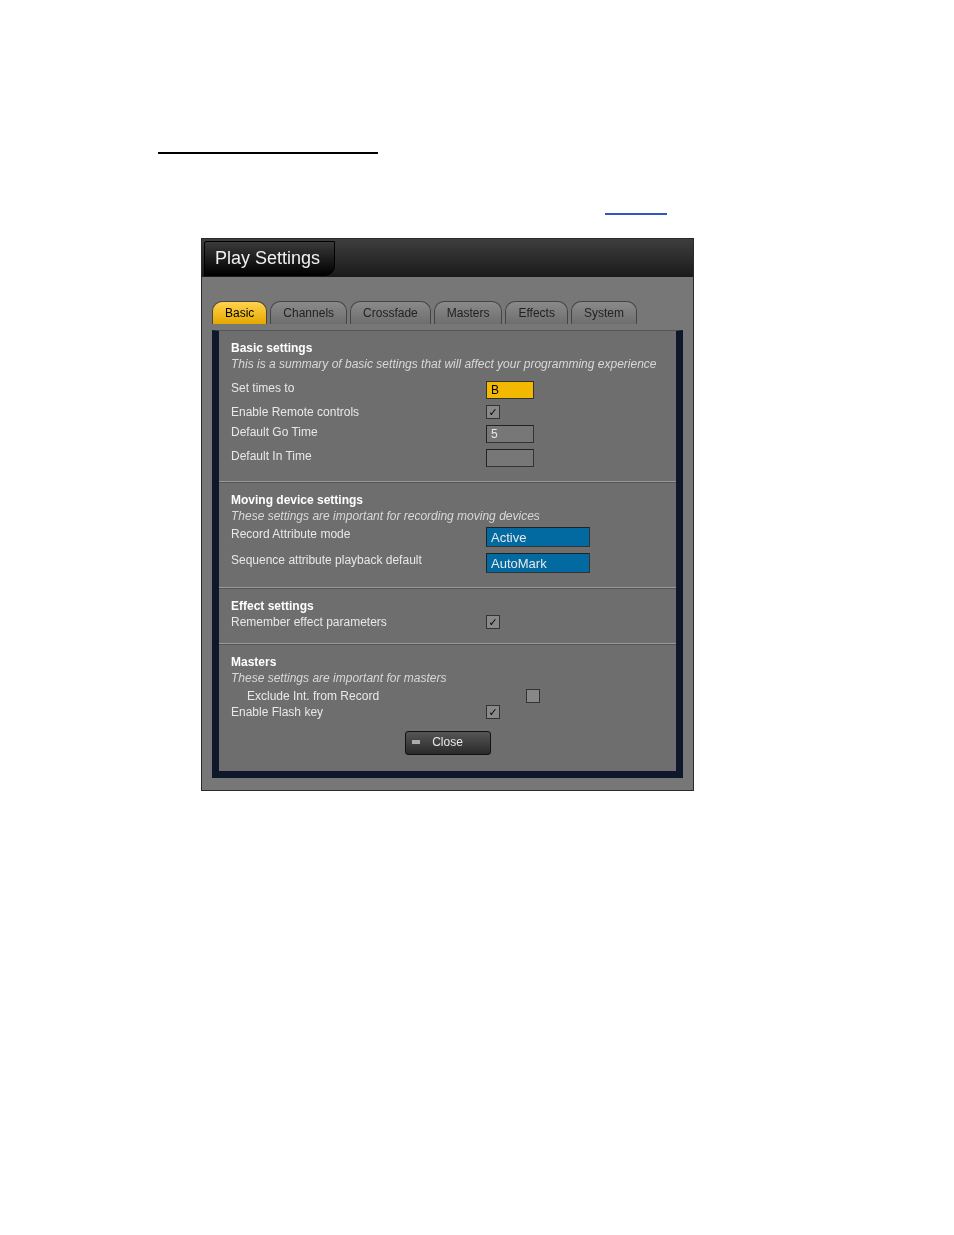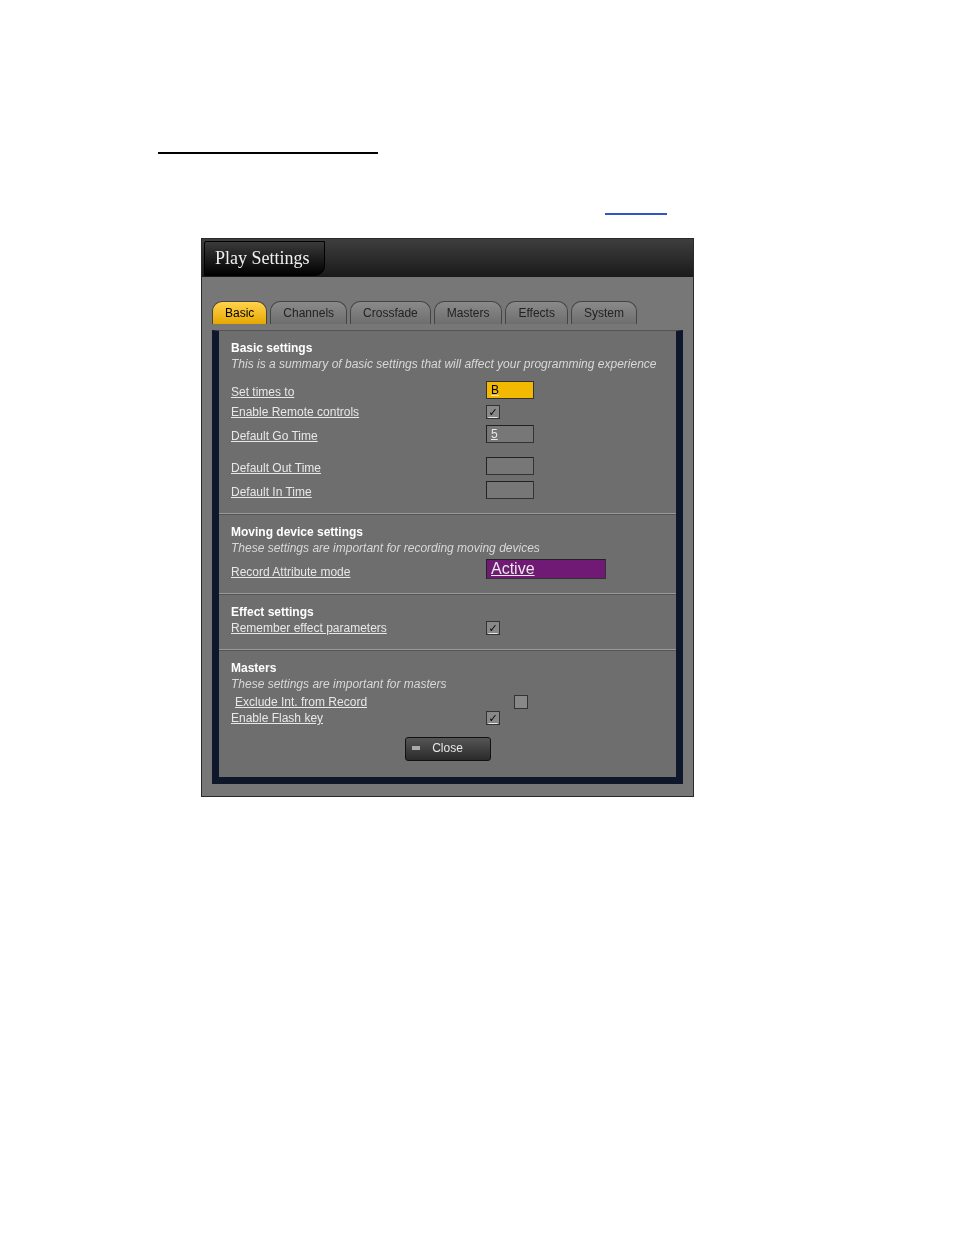--- a/index.html
+++ b/index.html
@@ -29,21 +29,21 @@
   .title-tab {
     background: linear-gradient(to bottom, #3a3a3a 0%, #000 100%);
     color: #f0f0f0;
     font-size: 18px;
     font-weight: 400;
     padding: 6px 14px 6px 10px;
     border: 1px solid #000;
     border-top-left-radius: 2px;
     border-bottom-right-radius: 10px;
     margin: 2px 0 0 2px;
-    font-family: Liberation Serif, serif;
+    font-family: Liberation Sans, sans-serif;
   }
   .body-area {
     background: #777;
     padding: 12px 10px 12px 10px;
   }
   .tabstrip {
     display: flex;
     gap: 3px;
     margin-bottom: 6px;
     margin-top: 12px;
@@ -81,23 +81,22 @@
     margin-bottom: 2px;
   }
   .section-desc {
     font-style: italic;
     color: #d8d8d8;
     font-size: 12px;
     margin-bottom: 10px;
   }
   .row {
     display: flex;
-    align-items: flex-end;
+    align-items: flex-start;
     margin: 6px 0;
-    text-decoration: underline;
   }
   .row .lbl {
     width: 255px;
     color: #e8e8e8;
     font-size: 12px;
   }
   .textfield {
     width: 48px;
     height: 18px;
     background: #777;
@@ -108,28 +107,28 @@
     font-size: 12px;
     padding: 1px 4px;
     box-sizing: border-box;
   }
   .textfield.hi {
     background: #f3b800;
     color: #000;
     border: 1px solid #333;
   }
   .selectfield {
-    width: 120px;
+    width: 104px;
     height: 20px;
-    background: #701a75;
+    background: #0369a1;
     border: 1px solid #333;
     border-top-color: #222;
     border-left-color: #222;
     color: #e8e8e8;
-    font-size: 16px;
+    font-size: 13px;
     padding: 1px 4px;
     box-sizing: border-box;
     display: flex;
     align-items: center;
   }
   .chk {
     width: 14px;
     height: 14px;
     background: #888;
     border: 1px solid #333;
@@ -226,55 +225,55 @@
       <div class="row">
         <div class="lbl">Enable Remote controls</div>
         <div class="chk checked"></div>
       </div>
 
       <div class="row">
         <div class="lbl">Default Go Time</div>
         <div class="textfield">5</div>
       </div>
 
-      <div class="row" style="margin-top:14px;">
-        <div class="lbl">Default Out Time</div>
-        <div class="textfield"></div>
-      </div>
 
       <div class="row">
         <div class="lbl">Default In Time</div>
         <div class="textfield"></div>
       </div>
 
       <hr class="hr">
 
       <div class="section-title">Moving device settings</div>
       <div class="section-desc" style="margin-bottom:4px;">These settings are important for recording moving devices</div>
 
       <div class="row" style="margin-top:2px;">
         <div class="lbl">Record Attribute mode</div>
         <div class="selectfield">Active</div>
       </div>
 
+      <div class="row">
+        <div class="lbl">Sequence attribute playback default</div>
+        <div class="selectfield">AutoMark</div>
+      </div>
 
       <hr class="hr">
 
       <div class="section-title">Effect settings</div>
       <div class="row" style="margin-top:2px;">
         <div class="lbl">Remember effect parameters</div>
         <div class="chk checked"></div>
       </div>
 
       <hr class="hr">
 
       <div class="section-title">Masters</div>
       <div class="section-desc" style="margin-bottom:4px;">These settings are important for masters</div>
 
-      <div class="row" style="margin:2px 4px;gap:24px;">
+      <div class="row" style="margin:2px 16px;gap:24px;">
         <div class="lbl">Exclude Int. from Record</div>
         <div class="chk"></div>
       </div>
 
       <div class="row" style="margin:2px 0;">
         <div class="lbl">Enable Flash key</div>
         <div class="chk checked"></div>
       </div>
 
       <div class="close-btn">Close</div>

